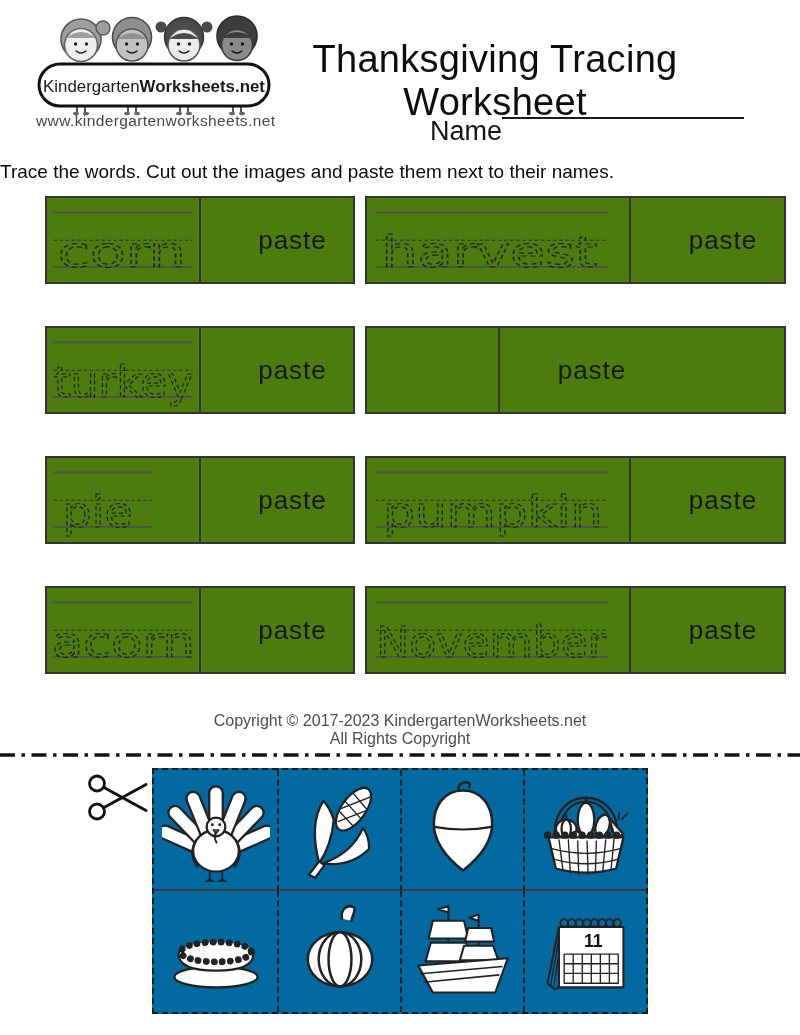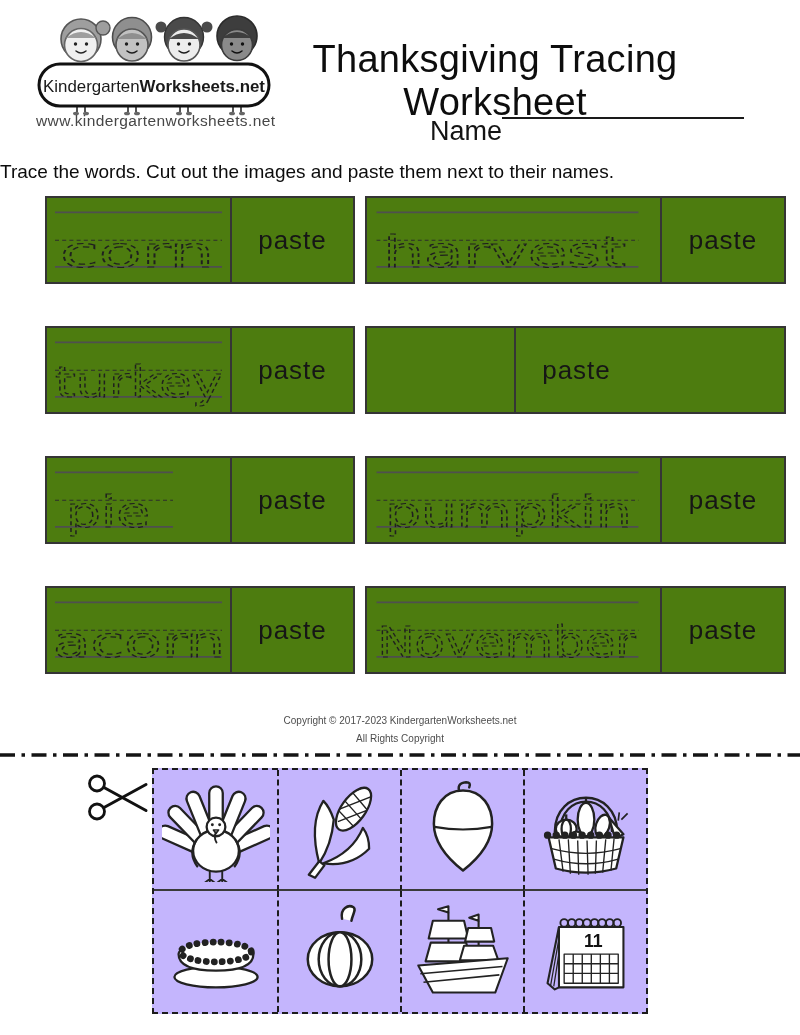--- a/index.html
+++ b/index.html
@@ -26,36 +26,36 @@
     background:#4d7c0f; display:flex; box-sizing:border-box;justify-content:center; }
   .trace-box.colL { left:45px;  width:310px; }
   .trace-box.colR { left:365px; width:421px;gap:12px; }
   .word-area { flex:1; position:relative; }
   .trace-svg { display:block; width:100%; height:100%; overflow:visible; }
   .gl-solid { stroke:#4f4f4f; stroke-width:2.3; }
   .gl-mid   { stroke:#2c2c2c; stroke-width:1.4; stroke-dasharray:4 3.2; }
   .trace-word { font-family:"DejaVu Sans", sans-serif; font-size:60px;
     fill:none; stroke:#1f1f1f; stroke-width:1.7px; stroke-dasharray:5.5 4; }
   .paste-area { display:flex; align-items:center; justify-content:center;
-    border-left:2.2px solid #353535; font-size:26px; letter-spacing:1px; color:#161616; }
+    border-left:2.2px solid #353535; font-size:26px; letter-spacing:1px; color:#161616;padding-left:31px; }
   .colL .paste-area { width:121px; }
   .colR .paste-area { width:122px; }
 
   
   .copyright { position:absolute; left:0; top:712px; width:800px; text-align:center;
-    font-size:10px; line-height:17.5px; color:#4d4d4d; }
+    font-size:16px; line-height:17.5px; color:#4d4d4d; }
 
   
   .cutline-svg { position:absolute; left:0; top:748px; width:800px; height:14px; }
   .scissors-svg { position:absolute; left:88px; top:770px; width:62px; height:56px; }
 
   
   .cutout-grid { position:absolute; left:152px; top:768px; width:496px; height:246px;
     display:grid; grid-template-columns:repeat(4,1fr); grid-template-rows:1fr 1fr;
-    border:2.3px dashed #1c1c1c; box-sizing:border-box; background:#c4b5fd; }
+    border:2.3px dashed #1c1c1c; box-sizing:border-box; background:#0369a1; }
   .cutout-cell { display:flex; align-items:center; justify-content:center;
     border-left:2.3px dashed #1c1c1c; box-sizing:border-box; }
   .cutout-cell:nth-child(4n+1) { border-left:none; }
   .cutout-cell.r1 { border-bottom:2.4px solid #3a3a3a; }
   .cut-icon { width:108px; height:104px; }
   .cal-num { font-family:"Liberation Sans", sans-serif; font-weight:bold; }
 </style>
 </head>
 <body>
 

